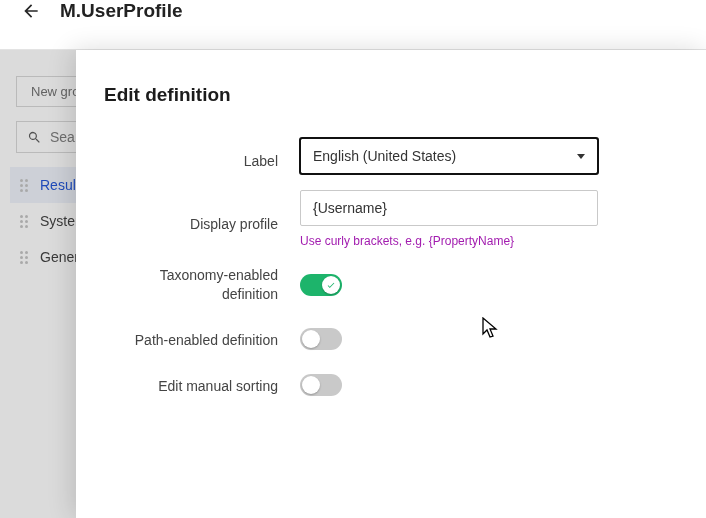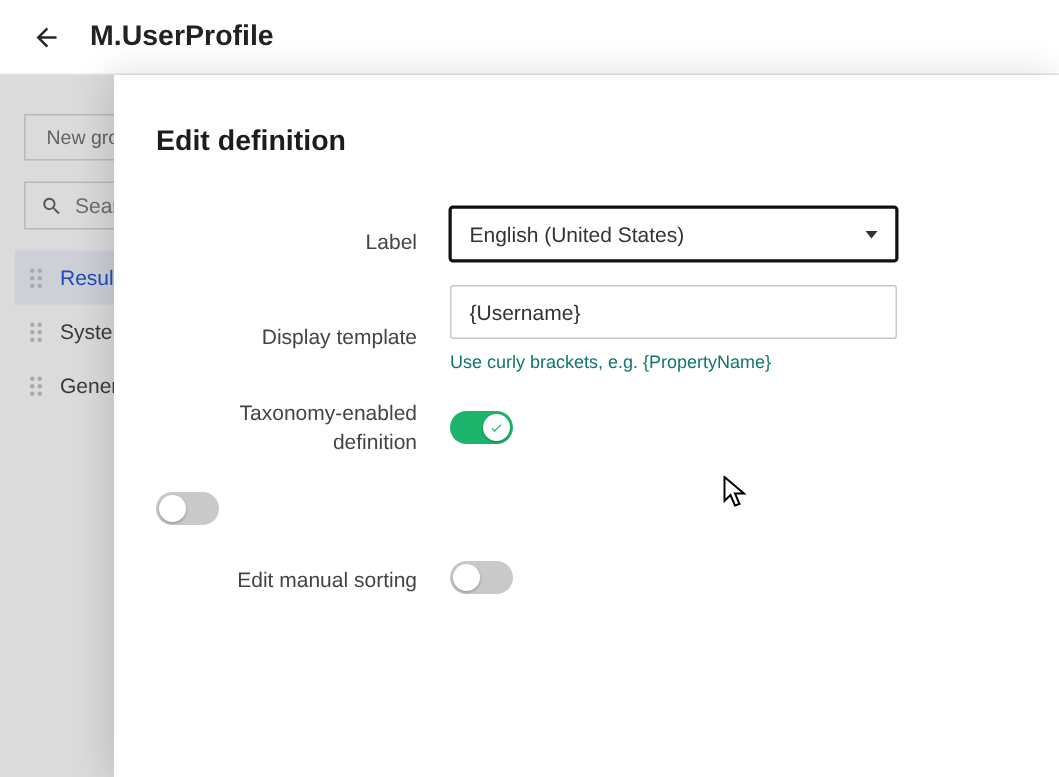--- a/index.html
+++ b/index.html
@@ -1,21 +1,21 @@
 <!DOCTYPE html>
 <html><head>
 <meta charset="utf-8">
 <style>
   * { box-sizing: border-box; margin: 0; padding: 0; }
   html, body { width: 706px; height: 518px; overflow: hidden; font-family: "Segoe UI", Arial, sans-serif; background: #fff; }
 
   
   .bg { position: absolute; inset: 0; filter: none; }
   .bg-header {
-    height: 50px; display: flex; align-items: center; gap: 18px;
+    height: 50px; display: flex; align-items: flex-start; gap: 18px;
     padding: 0 20px; border-bottom: 1px solid #e3e3e3; background: #fff;
   }
   .back-btn { width: 22px; height: 22px; display:flex; align-items:center; justify-content:center; cursor:pointer; }
   .bg-title { font-size: 19px; font-weight: 600; color:#222; }
   .bg-body { padding: 20px 10px; }
   .new-group {
     border:1px solid #d7d7d7; color:#6d6d6d; font-size:13px; padding:7px 14px;
     background:#fff; display:inline-block; margin:6px 0 14px 6px;
   }
   .search-wrap {
@@ -52,21 +52,21 @@
   .form-row .ctrl { flex:0 0 auto; }
 
   .select, .tinput {
     width: 298px; height:36px; border:1px solid #c9c9c9; border-radius:2px;
     background:#fff; font-size:14px; color:#333; padding:0 12px;
     display:flex; align-items:center; justify-content:space-between;
   }
   .select.focus { outline: 2px solid #111; outline-offset:-1px; border-color:#111; }
   .caret { width:0; height:0; border-left:4px solid transparent; border-right:4px solid transparent; border-top:5px solid #333; }
 
-  .hint { font-size:12px; color:#0f766e; margin-top:8px; }
+  .hint { font-size:12px; color:#a21caf; margin-top:8px; }
 
   .toggle {
     width:42px; height:22px; border-radius:12px; background:#c9c9c9; position:relative;
     transition:.15s;
   }
   .toggle .knob {
     position:absolute; width:18px; height:18px; background:#fff; border-radius:50%;
     top:2px; left:2px; box-shadow:0 1px 2px rgba(0,0,0,.25);
     display:flex; align-items:center; justify-content:center;
   }
@@ -150,41 +150,42 @@
     <div class="ctrl">
       <div class="select focus">
         <span>English (United States)</span>
         <span class="caret"></span>
       </div>
     </div>
   </div>
 
 
   <div class="form-row">
-    <div class="lbl">Display template</div>
+    <div class="lbl">Display profile</div>
     <div class="ctrl">
       <input class="tinput" type="text" value="{Username}" style="">
       <div class="hint">Use curly brackets, e.g. {PropertyName}</div>
     </div>
   </div>
 
   <div class="form-row" style="margin-top:4px">
     <div class="lbl multi">Taxonomy-enabled definition</div>
     <div class="ctrl" style="padding-top:2px">
       <div class="toggle on">
         <div class="knob">
           <svg width="10" height="10" viewBox="0 0 24 24">
               <path d="M9 16.2l-3.5-3.5L4 14l5 5 11-11-1.4-1.4z" fill="#1db46b"></path>
             </svg>
         </div>
       </div>
     </div>
   </div>
 
   <div class="form-row" style="margin-top:18px">
+    <div class="lbl">Path-enabled definition</div>
     <div class="ctrl" style="padding-top:6px">
       <div class="toggle">
           <div class="knob"></div>
         </div>
     </div>
   </div>
 
   <div class="form-row" style="margin-top:18px">
     <div class="lbl">Edit manual sorting</div>
     <div class="ctrl" style="padding-top:6px">

